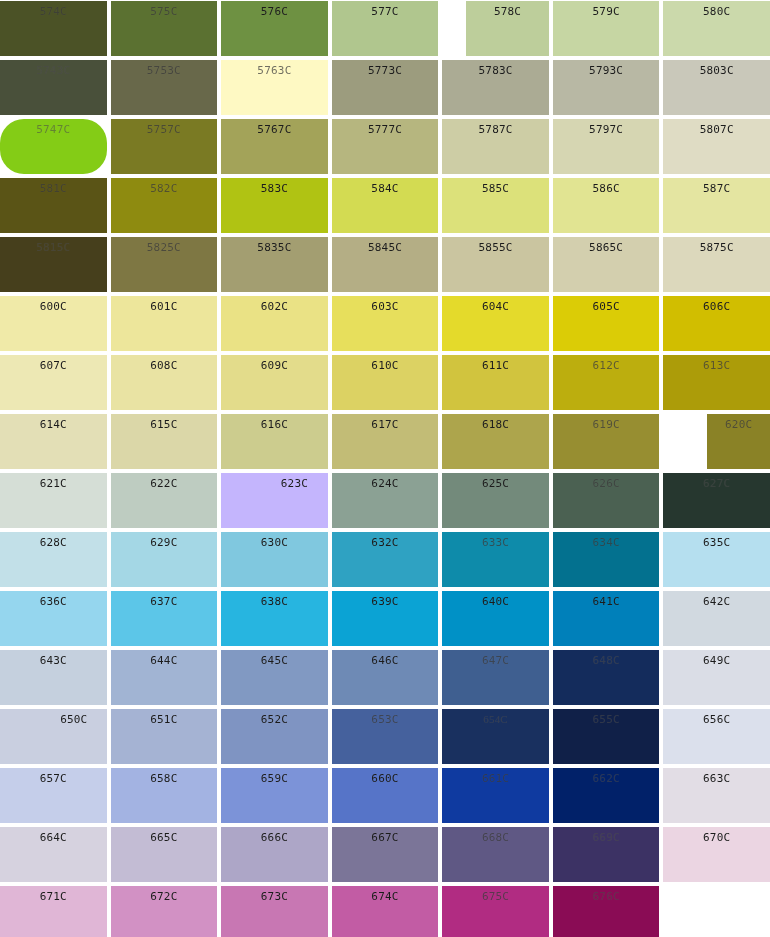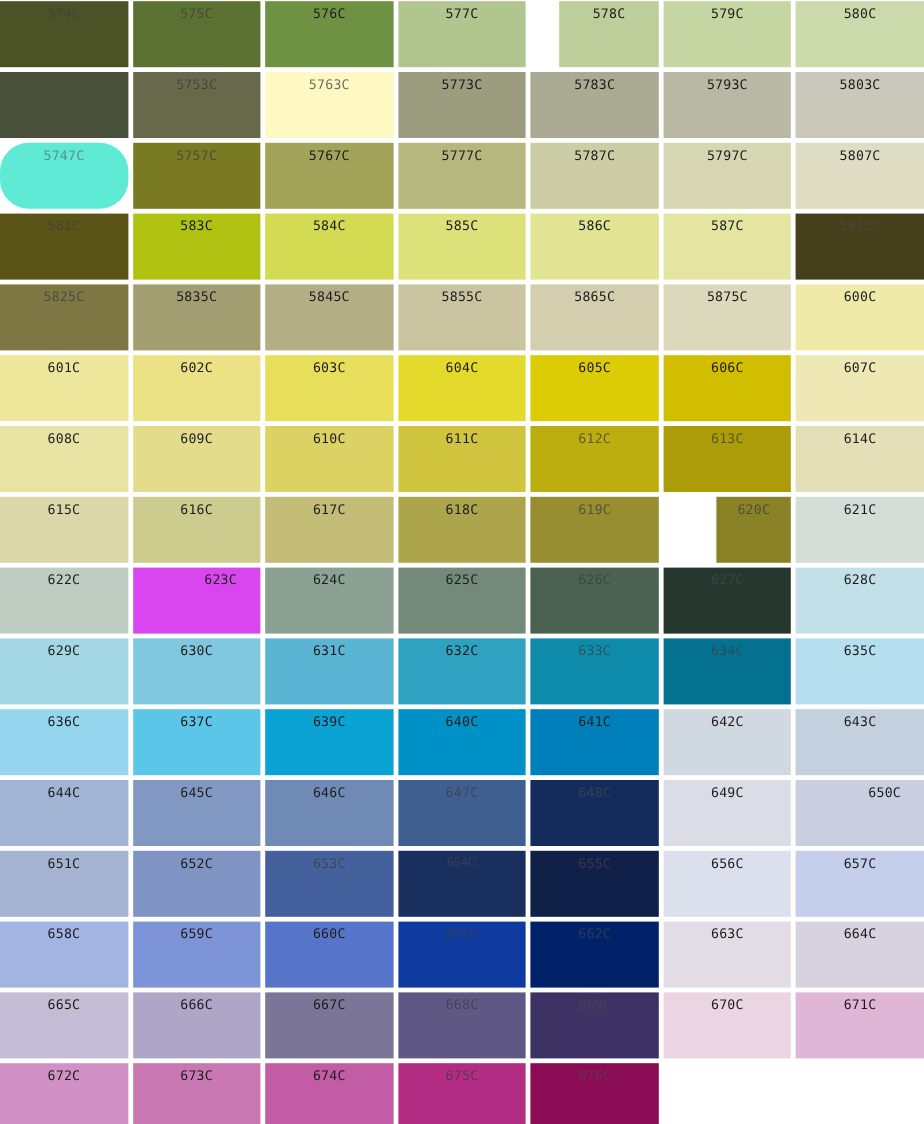--- a/index.html
+++ b/index.html
@@ -90,21 +90,21 @@
     </div>
     <div class="swatch" style="background-color: rgb(171, 171, 148);">
       <span class="swatch-label">5783C</span>
     </div>
     <div class="swatch" style="background-color: rgb(184, 184, 164);">
       <span class="swatch-label">5793C</span>
     </div>
     <div class="swatch" style="background-color: rgb(201, 200, 186);">
       <span class="swatch-label">5803C</span>
     </div>
-    <div class="swatch verydark" style="background-color: #5eead4; border-radius: 24px;">
+    <div class="swatch verydark" style="background-color: #84cc16; border-radius: 24px;">
       <span class="swatch-label">5747C</span>
     </div>
     <div class="swatch dark" style="background-color: rgb(122, 122, 35);">
       <span class="swatch-label">5757C</span>
     </div>
     <div class="swatch" style="background-color: rgb(163, 163, 89);">
       <span class="swatch-label">5767C</span>
     </div>
     <div class="swatch" style="background-color: rgb(182, 182, 127);">
       <span class="swatch-label">5777C</span>
@@ -114,20 +114,23 @@
     </div>
     <div class="swatch" style="background-color: rgb(214, 214, 178);">
       <span class="swatch-label">5797C</span>
     </div>
     <div class="swatch" style="background-color: rgb(223, 220, 196);">
       <span class="swatch-label">5807C</span>
     </div>
     <div class="swatch dark" style="background-color: rgb(90, 84, 22);">
       <span class="swatch-label">581C</span>
     </div>
+    <div class="swatch dark" style="background-color: rgb(142, 139, 16);">
+      <span class="swatch-label">582C</span>
+    </div>
     <div class="swatch" style="background-color: rgb(176, 195, 19);">
       <span class="swatch-label">583C</span>
     </div>
     <div class="swatch" style="background-color: rgb(211, 219, 82);">
       <span class="swatch-label">584C</span>
     </div>
     <div class="swatch" style="background-color: rgb(220, 225, 122);">
       <span class="swatch-label">585C</span>
     </div>
     <div class="swatch" style="background-color: rgb(225, 228, 146);">
@@ -219,21 +222,21 @@
     </div>
     <div class="swatch dark" style="background-color: rgb(138, 130, 38); margin-left: 44px;">
       <span class="swatch-label">620C</span>
     </div>
     <div class="swatch" style="background-color: rgb(213, 222, 214);">
       <span class="swatch-label">621C</span>
     </div>
     <div class="swatch" style="background-color: rgb(190, 204, 193);">
       <span class="swatch-label">622C</span>
     </div>
-    <div class="swatch" style="background-color: #d946ef; padding-left: 40px;">
+    <div class="swatch" style="background-color: #c4b5fd; padding-left: 40px;">
       <span class="swatch-label">623C</span>
     </div>
     <div class="swatch" style="background-color: rgb(139, 161, 148);">
       <span class="swatch-label">624C</span>
     </div>
     <div class="swatch" style="background-color: rgb(115, 138, 123);">
       <span class="swatch-label">625C</span>
     </div>
     <div class="swatch dark" style="background-color: rgb(75, 97, 82);">
       <span class="swatch-label">626C</span>
@@ -243,40 +246,40 @@
     </div>
     <div class="swatch" style="background-color: rgb(194, 224, 232);">
       <span class="swatch-label">628C</span>
     </div>
     <div class="swatch" style="background-color: rgb(164, 215, 229);">
       <span class="swatch-label">629C</span>
     </div>
     <div class="swatch" style="background-color: rgb(128, 200, 223);">
       <span class="swatch-label">630C</span>
     </div>
-    <div class="swatch" style="background-color: rgb(89, 181, 211);">
-      <span class="swatch-label">631C</span>
-    </div>
     <div class="swatch" style="background-color: rgb(47, 162, 194);">
       <span class="swatch-label">632C</span>
     </div>
     <div class="swatch dark" style="background-color: rgb(14, 139, 170);">
       <span class="swatch-label">633C</span>
     </div>
     <div class="swatch dark" style="background-color: rgb(3, 113, 143);">
       <span class="swatch-label">634C</span>
     </div>
     <div class="swatch" style="background-color: rgb(181, 223, 239);">
       <span class="swatch-label">635C</span>
     </div>
     <div class="swatch" style="background-color: rgb(149, 214, 238);">
       <span class="swatch-label">636C</span>
     </div>
     <div class="swatch" style="background-color: rgb(92, 198, 232);">
       <span class="swatch-label">637C</span>
+    </div>
+    <div class="swatch" style="background-color: rgb(39, 181, 224);">
+      <span class="swatch-label">638C</span>
     </div>
     <div class="swatch" style="background-color: rgb(11, 163, 212);">
       <span class="swatch-label">639C</span>
     </div>
     <div class="swatch" style="background-color: rgb(0, 145, 198);">
       <span class="swatch-label">640C</span>
     </div>
     <div class="swatch" style="background-color: rgb(0, 128, 186);">
       <span class="swatch-label">641C</span>
     </div>

